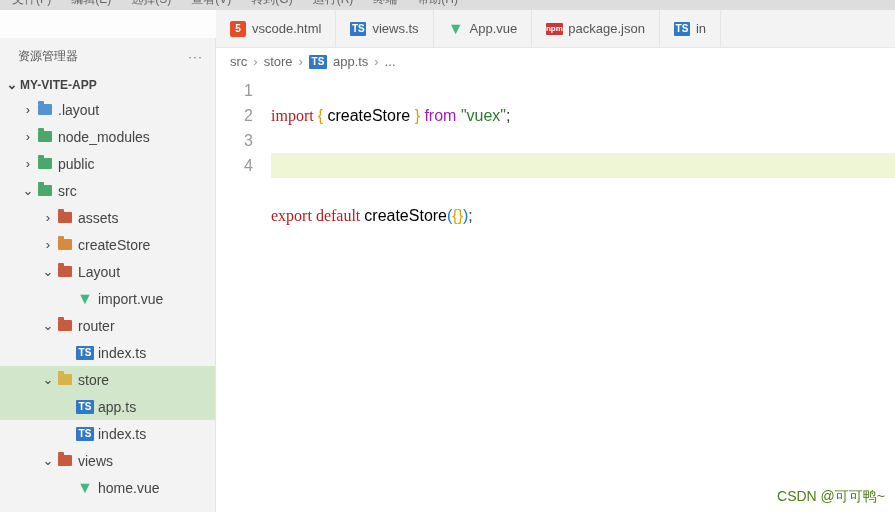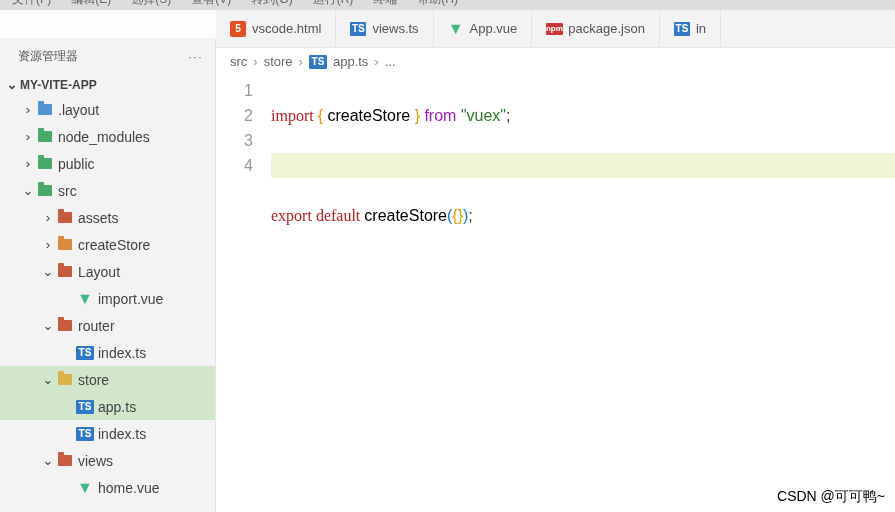--- a/index.html
+++ b/index.html
@@ -22,21 +22,21 @@
 .tabs { display: flex; height: 38px; background: #f3f3f3; border-bottom: 1px solid #e8e8e8; }
 .tab { display: flex; align-items: center; padding: 0 14px; gap: 6px; font-size: 13px; color: #555; border-right: 1px solid #e4e4e4; }
 .tab .ticon { width: 16px; height: 16px; display: inline-flex; align-items: center; justify-content: center; font-size: 11px; font-weight: 700; border-radius: 2px; }
 .breadcrumb { display: flex; align-items: center; gap: 6px; padding: 6px 14px; font-size: 13px; color: #666; }
 .breadcrumb .sep { color: #999; }
 .code { flex: 1; display: flex; font-family: Consolas, "Courier New", monospace; font-size: 16px; line-height: 25px; position: relative; }
 .gutter { width: 55px; text-align: right; padding-right: 18px; color: #999; padding-top: 3px; }
 .lines { flex: 1; padding-top: 3px; white-space: pre; }
 .hl-line { position: absolute; left: 55px; right: 0; top: 78px; height: 25px; background: #eef6d6; }
 .k-imp { color: #b91c1c; font-family: Liberation Serif, serif; } .k-brace { color: #d9a400; } .k-id { color: #000000; font-weight: 500; } .k-from { color: #a21caf; } .k-str { color: #2c7a2c; } .k-paren { color: #1976d2; }
-.watermark { position: absolute; right: 10px; bottom: 6px; color: #000000; font-size: 14px; }
+.watermark { position: absolute; right: 10px; bottom: 6px; color: #4d7c0f; font-size: 14px; }
 .ic-folder { width:14px; height:11px; background:#d9b24a; border-radius:1px; position:relative; }
 .ic-folder::before { content:""; position:absolute; top:-3px; left:0; width:6px; height:3px; background:#d9b24a; border-radius:1px 1px 0 0; }
 .ic-folder.blue { background:#5294cf; } .ic-folder.blue::before { background:#5294cf; }
 .ic-folder.green { background:#4aa86b; } .ic-folder.green::before { background:#4aa86b; }
 .ic-folder.red { background:#c65b3f; } .ic-folder.red::before { background:#c65b3f; }
 .ic-folder.orange { background:#d98a3f; } .ic-folder.orange::before { background:#d98a3f; }
 .ic-ts { background:#3178c6; color:#fff; width:18px; height:14px; font-size:10px; font-weight:700; display:inline-flex; align-items:center; justify-content:center; border-radius:1px; }
 .ic-vue { color:#41b883; font-size:16px; }
 .ic-html { background:#e44d26; color:#fff; width:16px; height:16px; font-size:10px; font-weight:700; display:inline-flex; align-items:center; justify-content:center; border-radius:2px; }
 .ic-npm { background:#cb3837; color:#fff; width:20px; height:12px; font-size:8px; font-weight:700; display:inline-flex; align-items:center; justify-content:center; border-radius:1px; }

